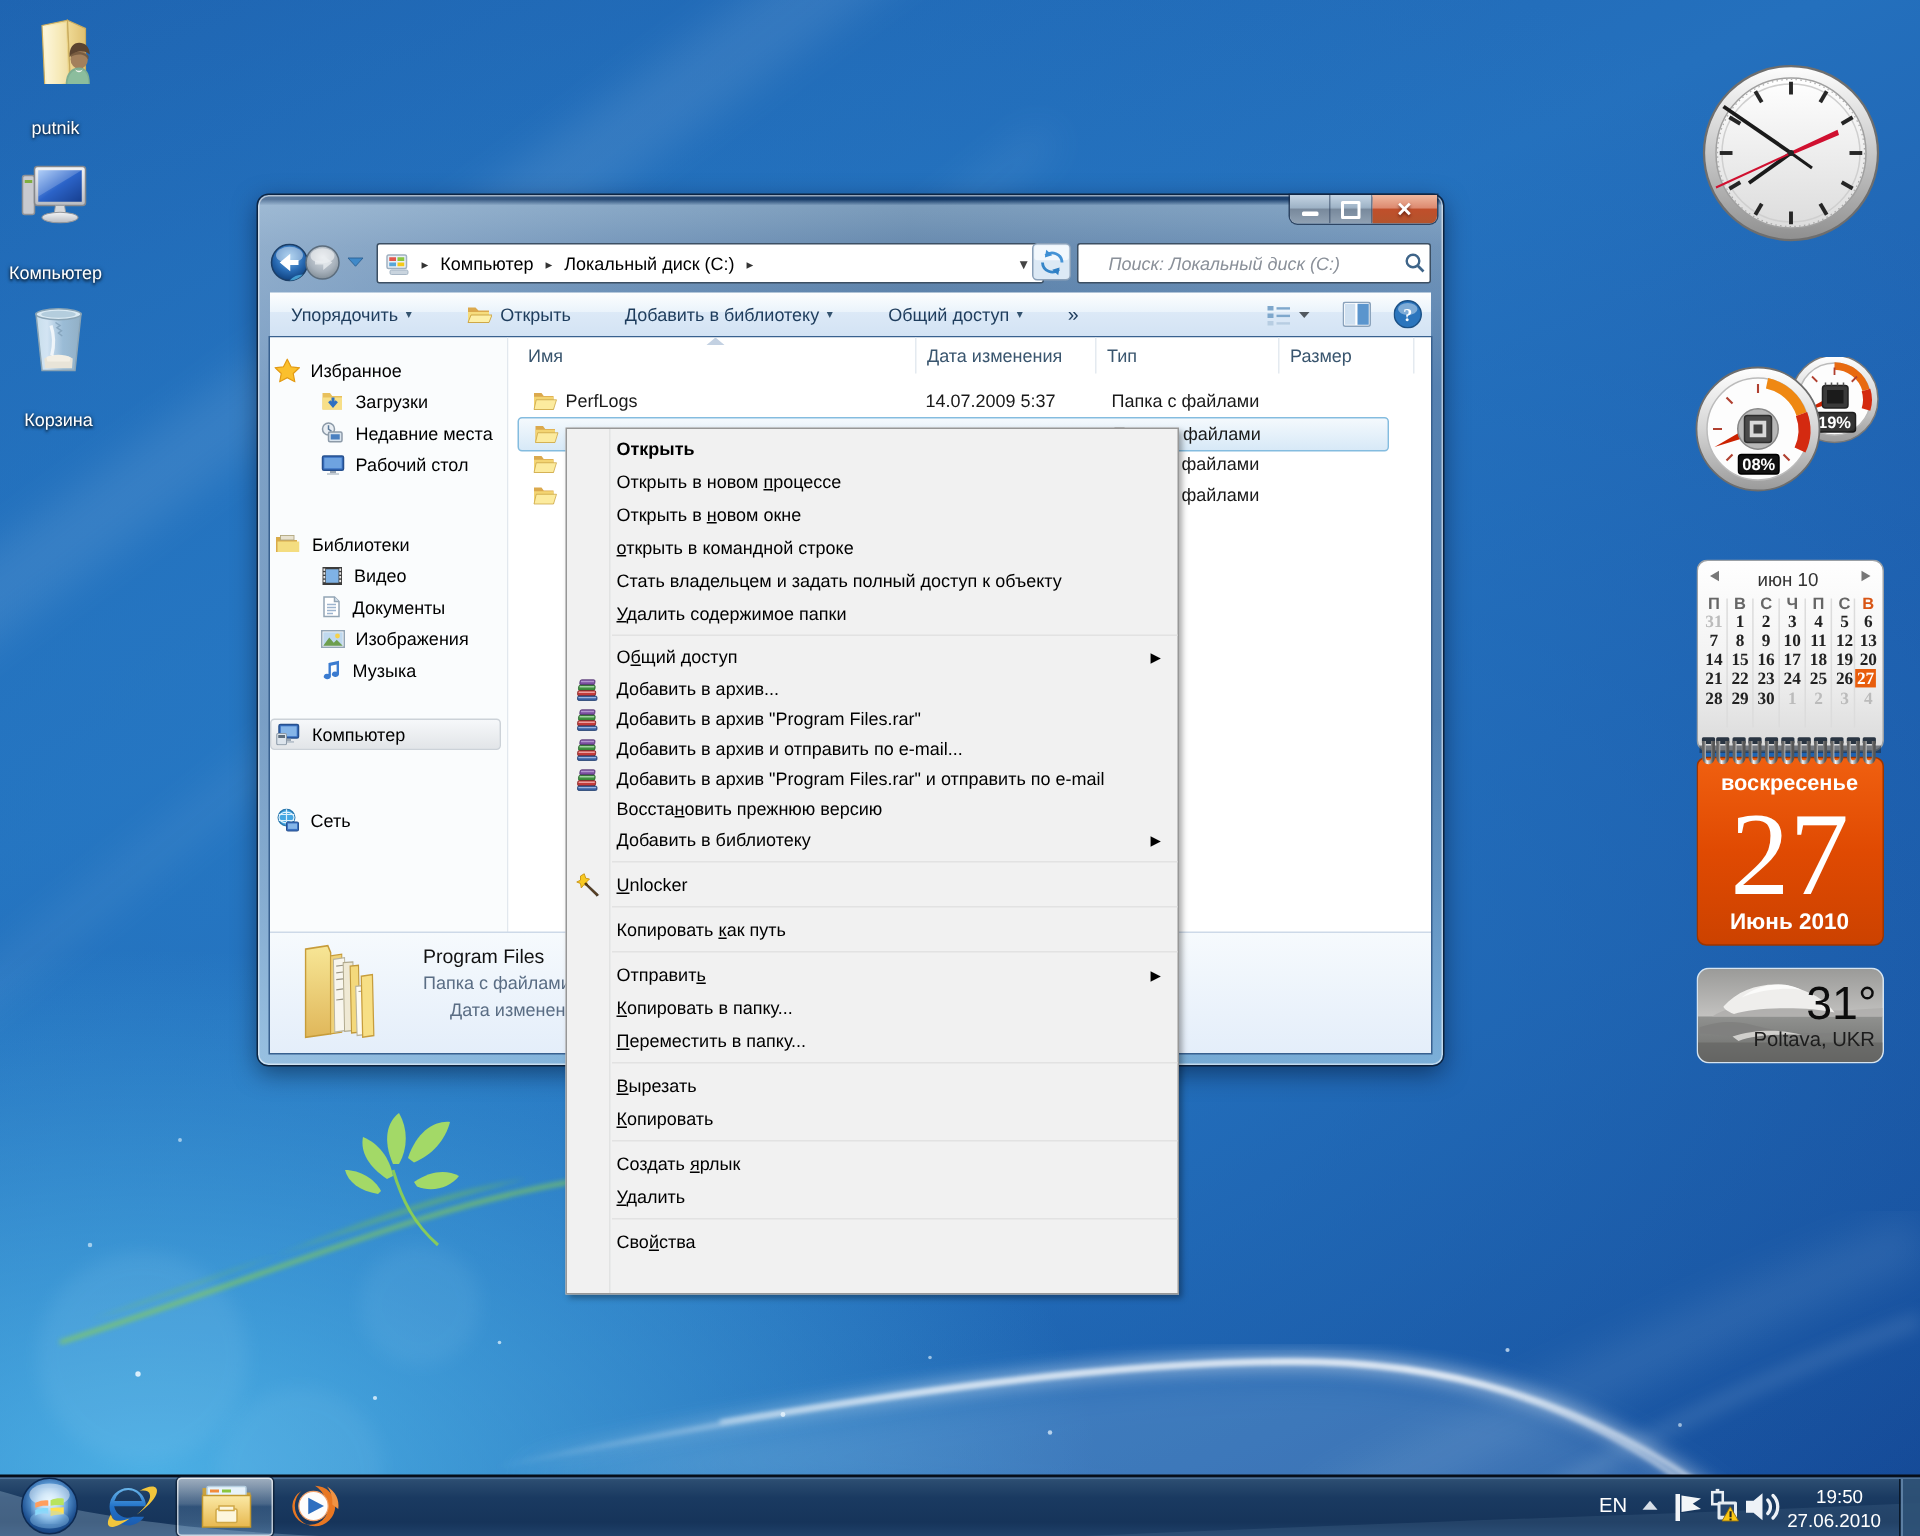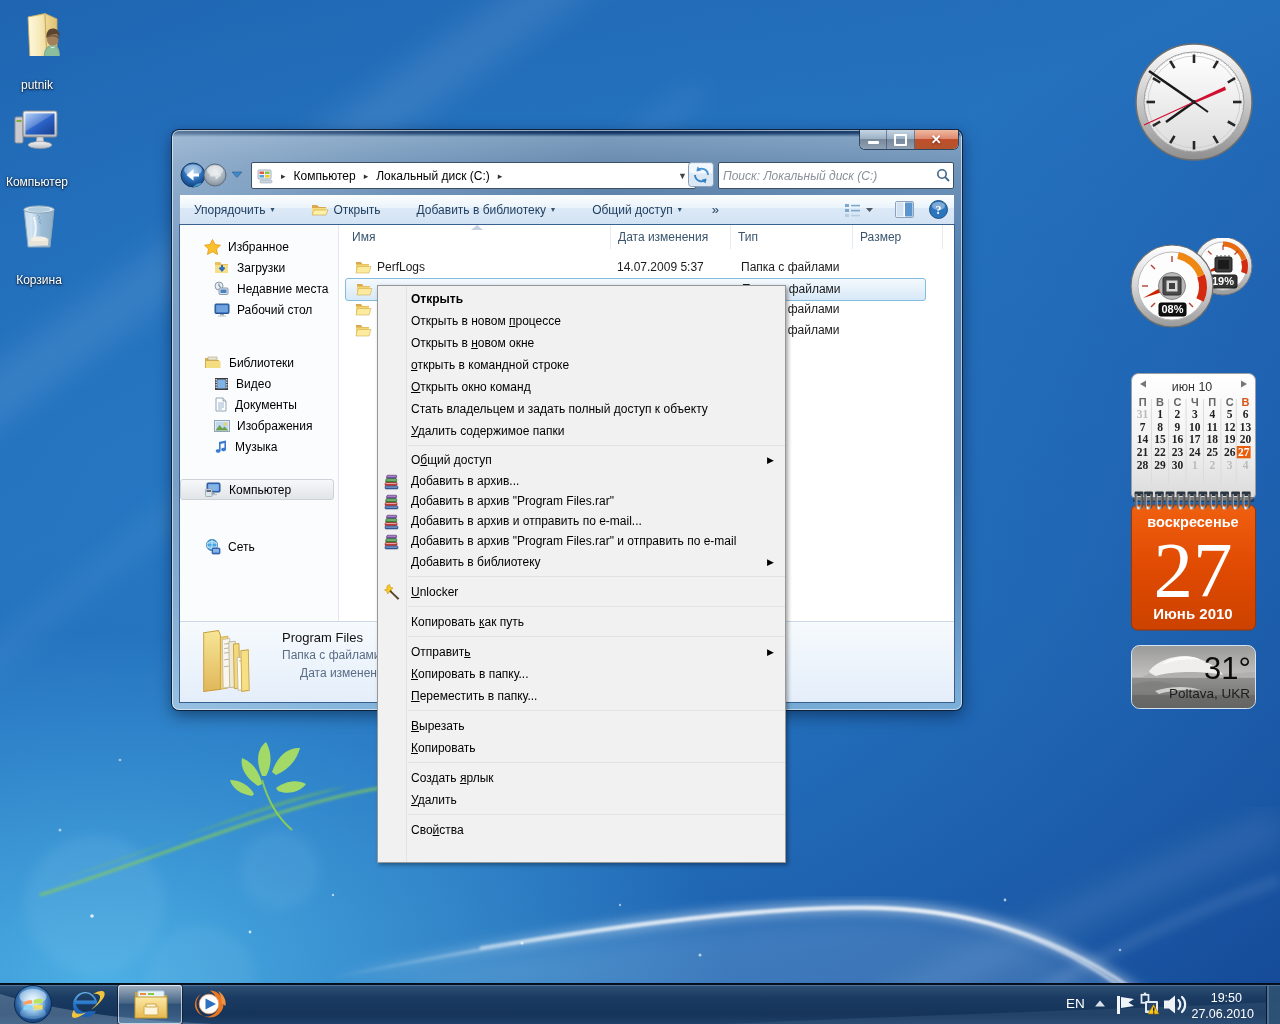--- a/index.html
+++ b/index.html
@@ -19,32 +19,32 @@
   linear-gradient(180deg,#0e3260 0%,#0e3260 0.5%, #87a6c4 1.2%, #7092b6 6%, #4e7aab 22%, #4677ab 60%, #5c8fbf 80%, #7db3dd 100%);
  box-shadow:0 0 0 1px rgba(10,26,48,.85), inset 0 0 0 1px rgba(255,255,255,.55), 0 5px 16px rgba(0,10,30,.5);}
 #caption{position:absolute;left:0;top:0;right:0;height:30px;}
 .capbtns{position:absolute;right:4px;top:0px;width:98px;height:19px;display:flex;border-radius:0 0 5px 5px;overflow:hidden;box-shadow:0 0 0 1px rgba(20,40,70,.75), inset 0 0 0 1px rgba(255,255,255,.55);}
 .capbtns div{flex:1;display:flex;align-items:center;justify-content:center;color:#fff;font-weight:bold;background:linear-gradient(180deg,#c5d5e4 0%,#9db2c5 45%,#78899c 50%,#90a1b3 100%);}
 .capbtns .cl{flex:1.65;background:linear-gradient(180deg,#f0b9a0 0%,#dd8a70 45%,#c04f2b 50%,#b3542d 100%);}
 .capbtns div:nth-child(2){border-left:1px solid rgba(40,60,90,.5);border-right:1px solid rgba(40,60,90,.5);}
 
 #addr{position:absolute;left:8px;top:30px;right:8px;height:31px;}
 #addrfield{position:absolute;left:71px;top:2px;width:443px;height:25px;background:#fff;border:1px solid #3c4f63;border-radius:2px;display:flex;align-items:center;font-size:12px;color:#000;}
-#searchfield{position:absolute;left:538px;top:2px;right:0;height:25px;background:#fff;border:1px solid #3c4f63;border-radius:2px;display:flex;align-items:center;font-size:12px;color:#8a9099;font-style:italic;padding-left:4px;}
+#searchfield{position:absolute;left:538px;top:2px;right:0;height:25px;background:#fff;border:1px solid #3c4f63;border-radius:2px;display:flex;align-items:center;font-size:12px;color:#8a9099;font-style:italic;padding-left:20px;}
 
 #toolbar{position:absolute;left:8px;top:65px;right:8px;height:29px;background:linear-gradient(180deg,#fdfefe 0%,#eaf3fb 45%,#dce9f7 46%,#d3e3f4 100%);border-bottom:1px solid #b2c3d8;display:flex;align-items:center;font-size:12px;color:#1e3c5c;}
 .crumb{padding:0 6px;}
 .crumbarr{color:#333;font-size:9px;padding:0 2px;}
 .tbarr{color:#33536f;font-size:8px;margin-left:5px;}
 
 #winbody{position:absolute;left:8px;top:95px;right:8px;bottom:8px;background:#fff;box-shadow:0 0 0 1px #39618f;}
 #navpane{position:absolute;left:0;top:0;width:158px;bottom:80px;background:#fafcfd;border-right:1px solid #e2e8ee;font-size:12px;color:#000;}
 #filelist{position:absolute;left:159px;right:0;top:0;bottom:80px;background:#fff;}
 #details{position:absolute;left:0;right:0;bottom:0;height:80px;background:linear-gradient(180deg,#f6fafd,#e4eefa);border-top:1px solid #cdd9e8;}
-.ni{display:flex;align-items:center;height:21px;padding-left:24px;white-space:nowrap;}
+.ni{display:flex;align-items:center;height:21px;padding-left:3px;white-space:nowrap;}
 .ni.n1{padding-left:34px;}
 .ni svg{margin-right:7px;flex:none;}
 .ni.sel{background:linear-gradient(180deg,#f6f8fa,#e2e5e8);border:1px solid #ccd2d8;border-radius:3px;margin-right:4px;height:19px;}
 #flhead{position:absolute;left:0;top:0;right:0;height:24px;font-size:12px;color:#39556e;}
 .hc{position:absolute;top:0;height:24px;line-height:24px;border-right:1px solid #e4eaf0;}
 .frow{position:absolute;left:6px;right:28px;height:21px;font-size:12px;color:#1a1a1a;line-height:21px;}
 .fico{position:absolute;left:10px;top:3px;}
 .fname{position:absolute;left:32px;}
 .fdate{position:absolute;left:272px;color:#1a1a1a;}
 .ftype{position:absolute;left:396px;}
@@ -497,21 +497,20 @@
     </div>
   </div>
 
   <div id="ctx">
     <div class="icol"></div>
     <div style="position:relative;padding-top:1.5px;">
       <div class="mi"><b>Открыть</b></div>
       <div class="mi">Открыть в новом <u>п</u>роцессе</div>
       <div class="mi">Открыть в <u>н</u>овом окне</div>
       <div class="mi"><u>о</u>ткрыть в командной строке</div>
-      <div class="mi"><u>О</u>ткрыть окно команд</div>
       <div class="mi">Стать владельцем и задать полный доступ к объекту</div>
       <div class="mi"><u>У</u>далить содержимое папки</div>
       <div class="sep"></div>
       <div class="mi h21">О<u>б</u>щий доступ<span class="arr">▶</span></div>
       <div class="mi h20"><svg width="17" height="16" viewBox="0 0 17 16" style="position:absolute;left:5px;top:3px">
 <g transform="skewX(-8)">
               <rect x="4" y="1.2" width="10" height="3.4" rx="1" fill="#7b4fa0" stroke="#4a2a6a" stroke-width=".5"></rect>
               <rect x="4.6" y="1.8" width="8.8" height="1" fill="#b294cf"></rect>
             </g>
 <g transform="skewX(-6)">
@@ -566,20 +565,21 @@
               <rect x="3.4" y="4.8" width="11" height="3.4" rx="1" fill="#3f8f3f" stroke="#1e5a1e" stroke-width=".5"></rect>
               <rect x="4" y="5.4" width="9.8" height="1" fill="#9ed29e"></rect>
             </g>
 <g transform="skewX(-4)">
               <rect x="2.8" y="8.4" width="12" height="3.4" rx="1" fill="#c33a3a" stroke="#7a1a1a" stroke-width=".5"></rect>
               <rect x="3.4" y="9" width="10.8" height="1" fill="#eaa0a0"></rect>
             </g>
 <rect x="2" y="12" width="13" height="3" rx="1" fill="#3a5fa0" stroke="#1e3a6a" stroke-width=".5"></rect>
             <rect x="2.6" y="12.6" width="11.8" height=".9" fill="#9ab4e0"></rect>
 </svg>Добавить в архив "Program Files.rar" и отправить по e-mail</div>
+      <div class="mi h20">Восста<u>н</u>овить прежнюю версию</div>
       <div class="mi"><u>Д</u>обавить в библиотеку<span class="arr">▶</span></div>
       <div class="sep"></div>
       <div class="mi"><svg width="18" height="18" viewBox="0 0 18 18" style="position:absolute;left:5px;top:2px">
 <path d="M4,3 L6.5,1.5 L7.5,4.5 L10,5 L8,7 L9,9.5 L6.3,8.8 L4.5,11 L4,8 L1.5,7 L4,5.8 Z" fill="#f8c920" stroke="#c89210" stroke-width=".6"></path>
 <path d="M7.5,7.5 L16,15.5 L15,16.5 L6.8,8.4 Z" fill="#5a3f20" stroke="#2e1f0e" stroke-width=".5"></path>
 </svg><u>U</u>nlocker</div>
       <div class="sep"></div>
       <div class="mi">Копировать <u>к</u>ак путь</div>
       <div class="sep"></div>
       <div class="mi">Отправит<u>ь</u><span class="arr">▶</span></div>

